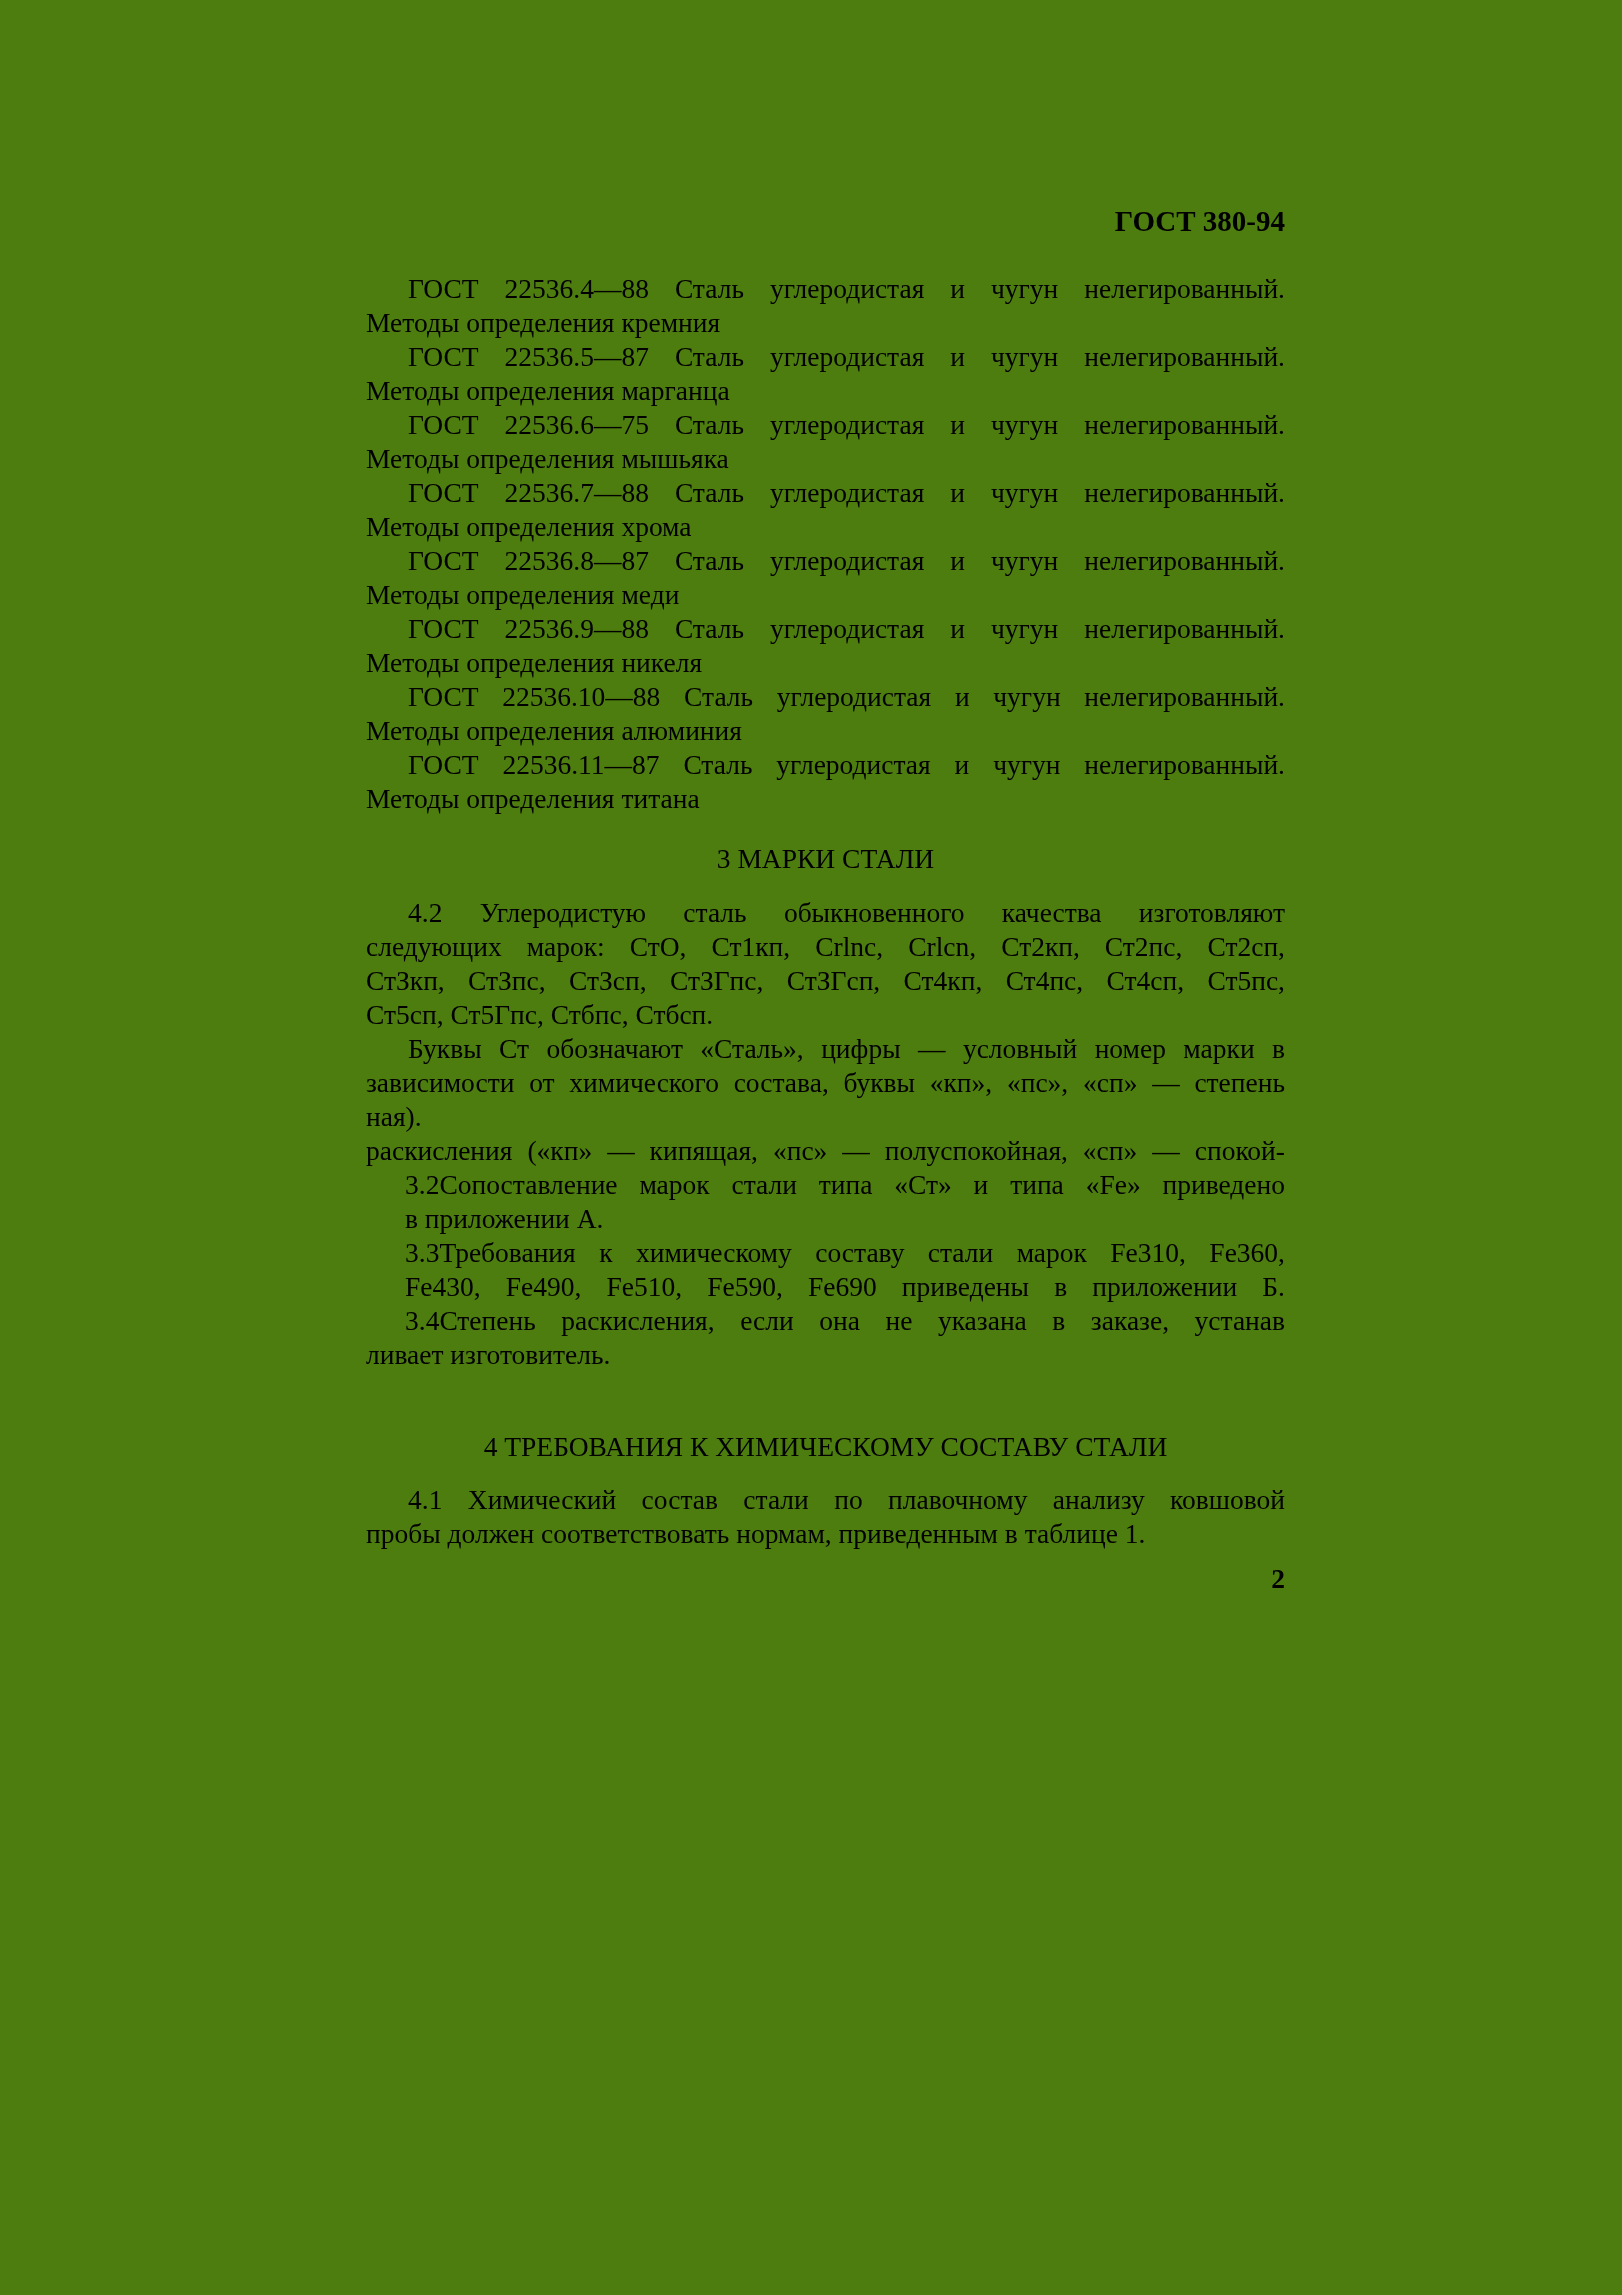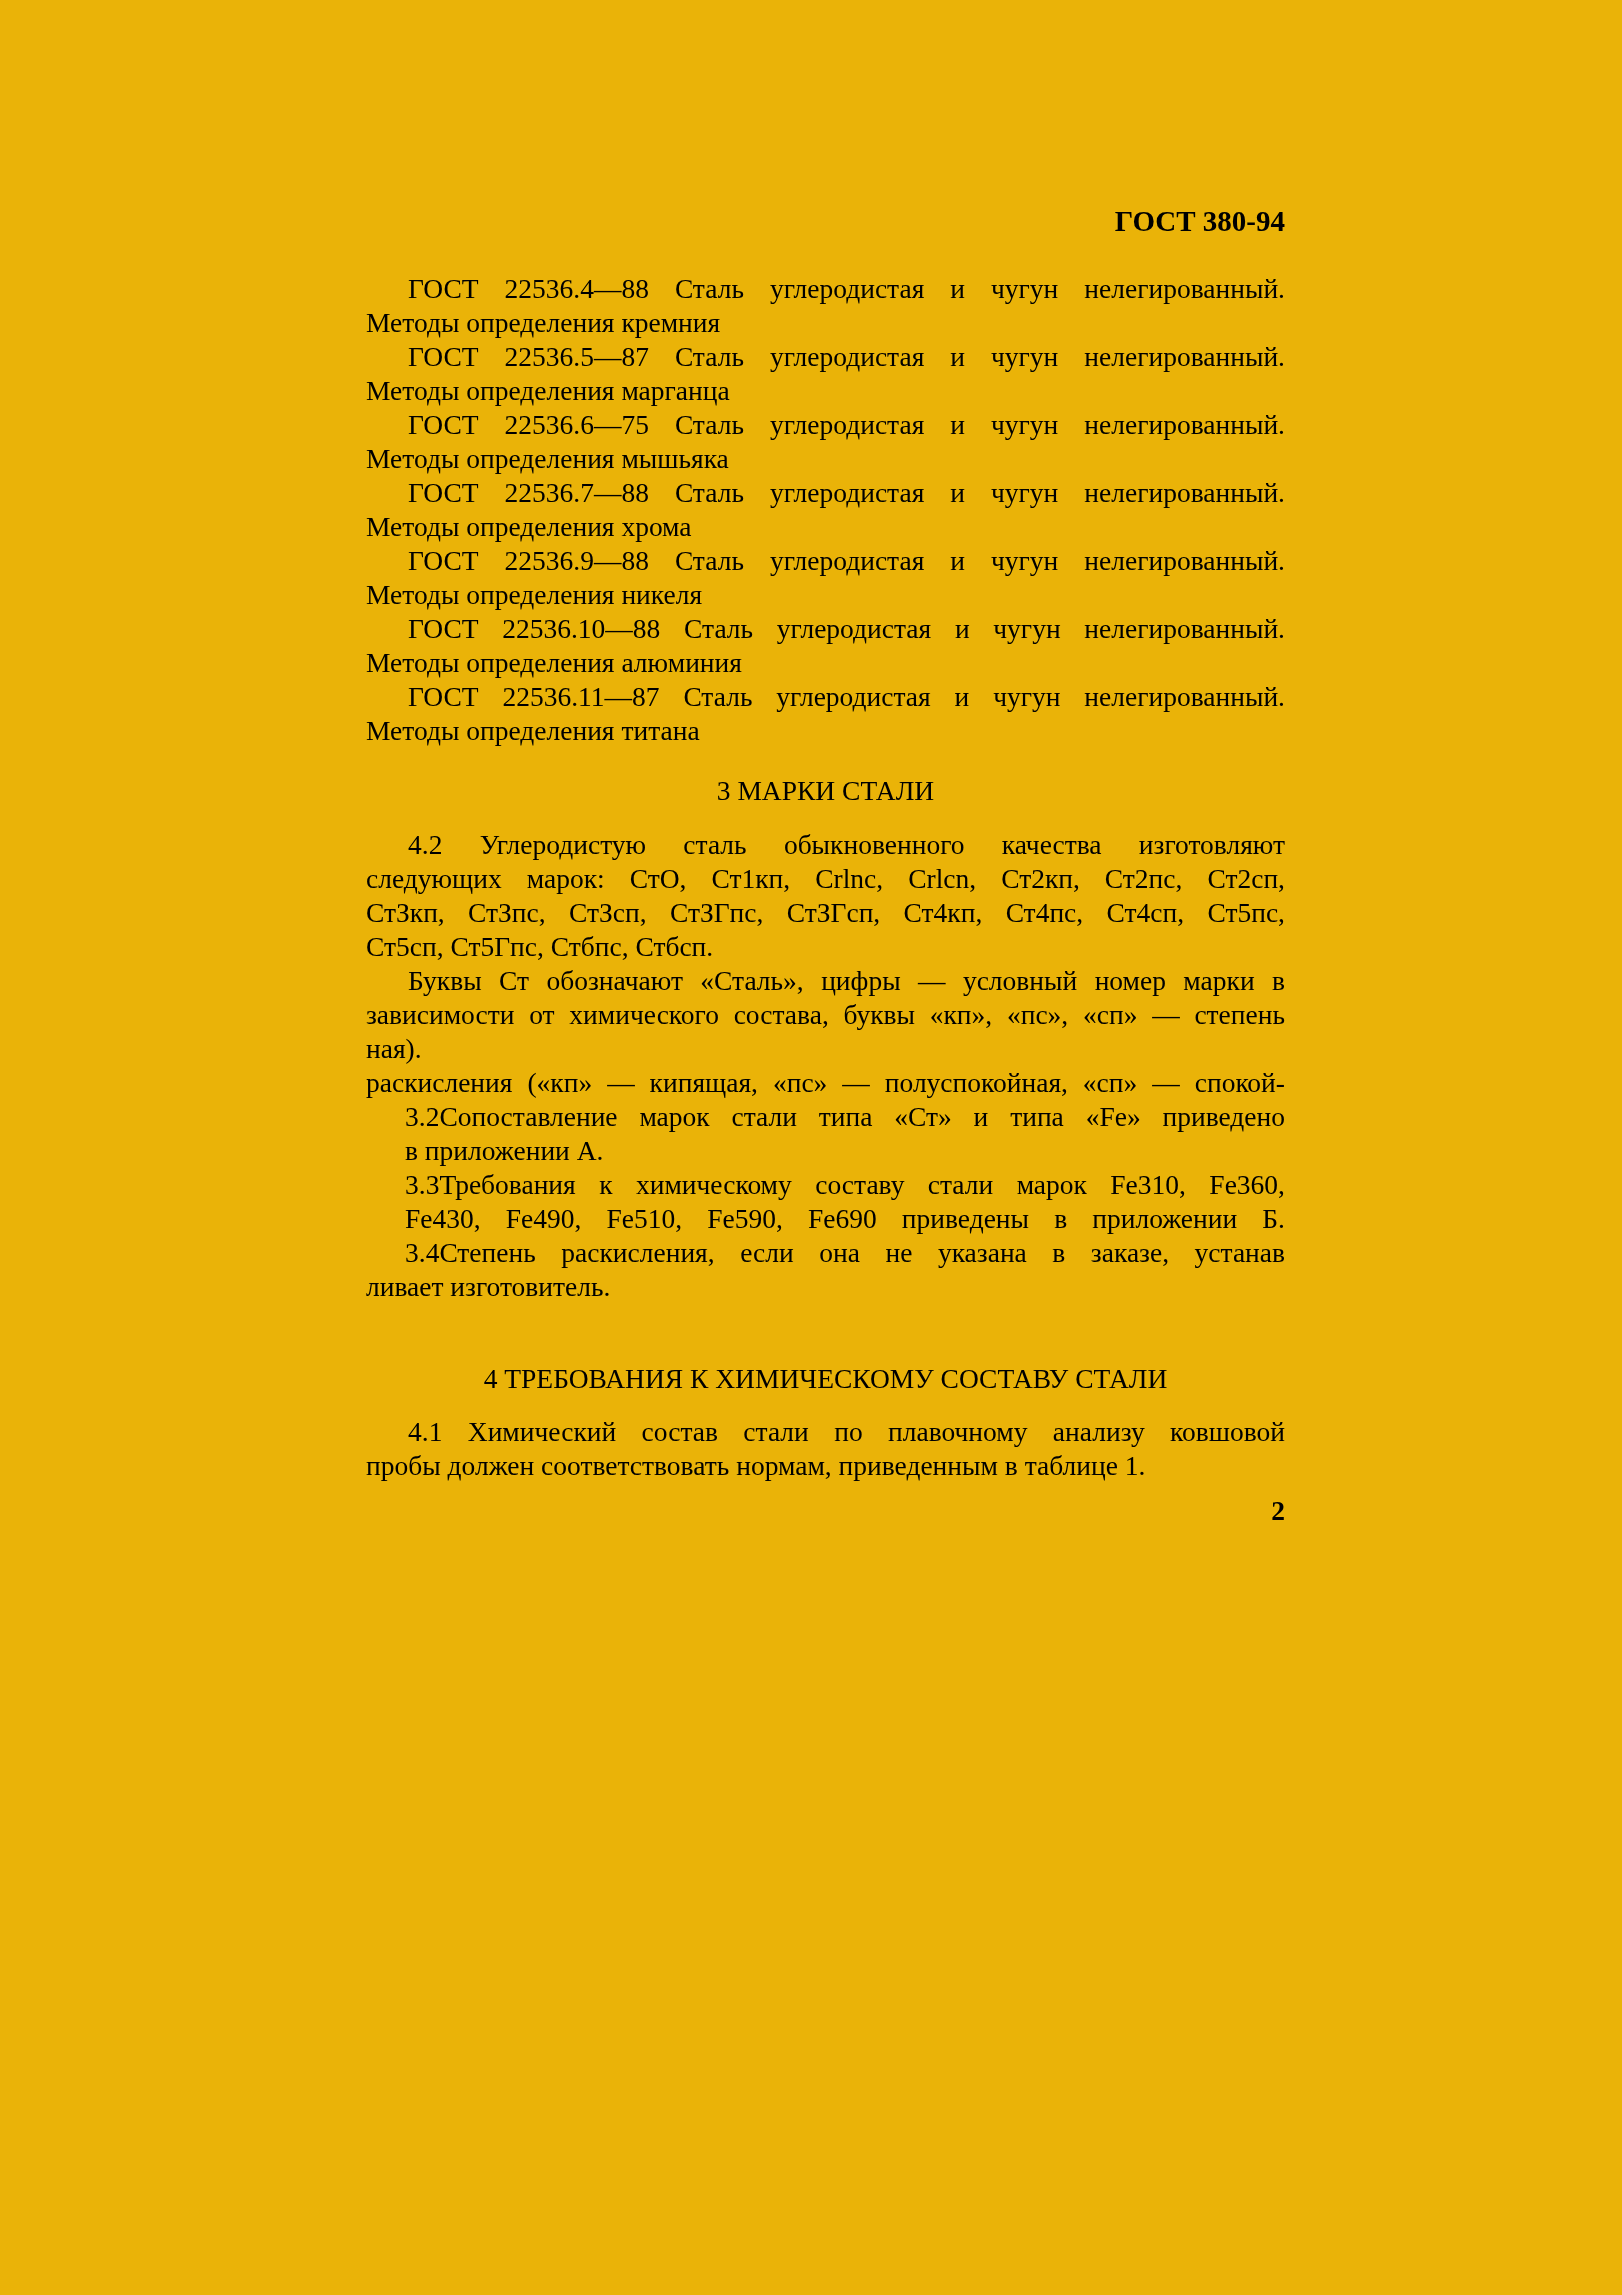--- a/index.html
+++ b/index.html
@@ -1,20 +1,20 @@
 <!DOCTYPE html>
 <html style="font-size:10.5px"><head>
 <meta charset="utf-8">
 <style>
   html, body { margin: 0; padding: 0; background: #ffffff; }
   .page {
     position: relative;
     width: 1622px;
     height: 2295px;
-    background: #eab308;
+    background: #4d7c0f;
     color: #000000;
     font-family: "Liberation Serif", "DejaVu Serif", serif;
     font-size: 27.5px;
     overflow: hidden;
   }
   .content {
     position: absolute;
     left: 366px;
     top: 204px;
     width: 919px;
@@ -64,20 +64,24 @@
       </div>
       <div>
         <div class="ln just indent">ГОСТ 22536.6—75 Сталь углеродистая и чугун нелегированный.</div>
         <div class="ln">Методы определения мышьяка</div>
       </div>
       <div>
         <div class="ln just indent">ГОСТ 22536.7—88 Сталь углеродистая и чугун нелегированный.</div>
         <div class="ln">Методы определения хрома</div>
       </div>
       <div>
+        <div class="ln just indent">ГОСТ 22536.8—87 Сталь углеродистая и чугун нелегированный.</div>
+        <div class="ln">Методы определения меди</div>
+      </div>
+      <div>
         <div class="ln just indent">ГОСТ 22536.9—88 Сталь углеродистая и чугун нелегированный.</div>
         <div class="ln">Методы определения никеля</div>
       </div>
       <div>
         <div class="ln just indent">ГОСТ 22536.10—88 Сталь углеродистая и чугун нелегированный.</div>
         <div class="ln">Методы определения алюминия</div>
       </div>
       <div>
         <div class="ln just indent">ГОСТ 22536.11—87 Сталь углеродистая и чугун нелегированный.</div>
         <div class="ln">Методы определения титана</div>

